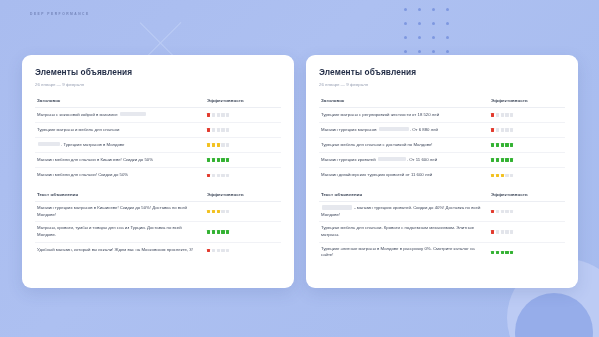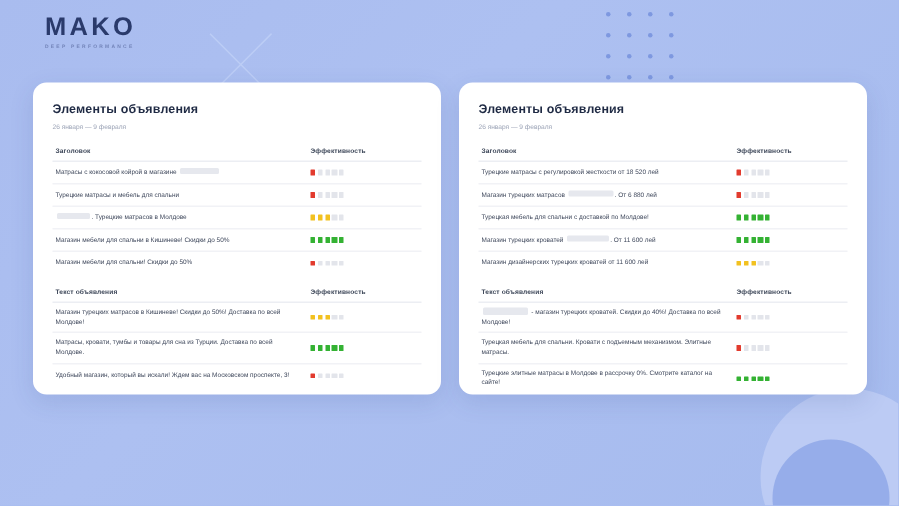--- a/index.html
+++ b/index.html
@@ -56,21 +56,21 @@
   }
   .logo-sub {
     font-size: 3.3px; letter-spacing: 1.5px; margin-top: 3px;
     color: #48589090; font-weight: 600;
   }
   .cards {
     position: absolute; left: 22px; top: 55px;
     display: flex; gap: 12px;
   }
   .card {
-    width: 272px; height: 208px;
+    width: 272px; height: 233px;
     background: #fff;
     border-radius: 9px;
     box-shadow: 0 5px 16px rgba(40,60,130,.13);
     padding: 12px 13px 0 13px;
     overflow: hidden;
   }
   .card-title {
     font-size: 8.3px; font-weight: 700; color: #1f2a44; letter-spacing: .1px;
   }
   .card-date {
@@ -137,21 +137,20 @@
       <i></i>
       <i></i>
       <i></i>
       <i></i>
       <i></i>
       <i></i>
     </div>
 </div>
 
 <div class="logo">
-  <div class="logo-mark">MAKO</div>
   <div class="logo-sub">DEEP PERFORMANCE</div>
 </div>
 
 <div class="cards" id="cards">
     <div class="card">
       <div class="card-title">Элементы объявления</div>
       <div class="card-date">26 января — 9 февраля</div>
       <div class="tbl">
         <div class="thead">
           <div class="th label">Заголовок</div>

